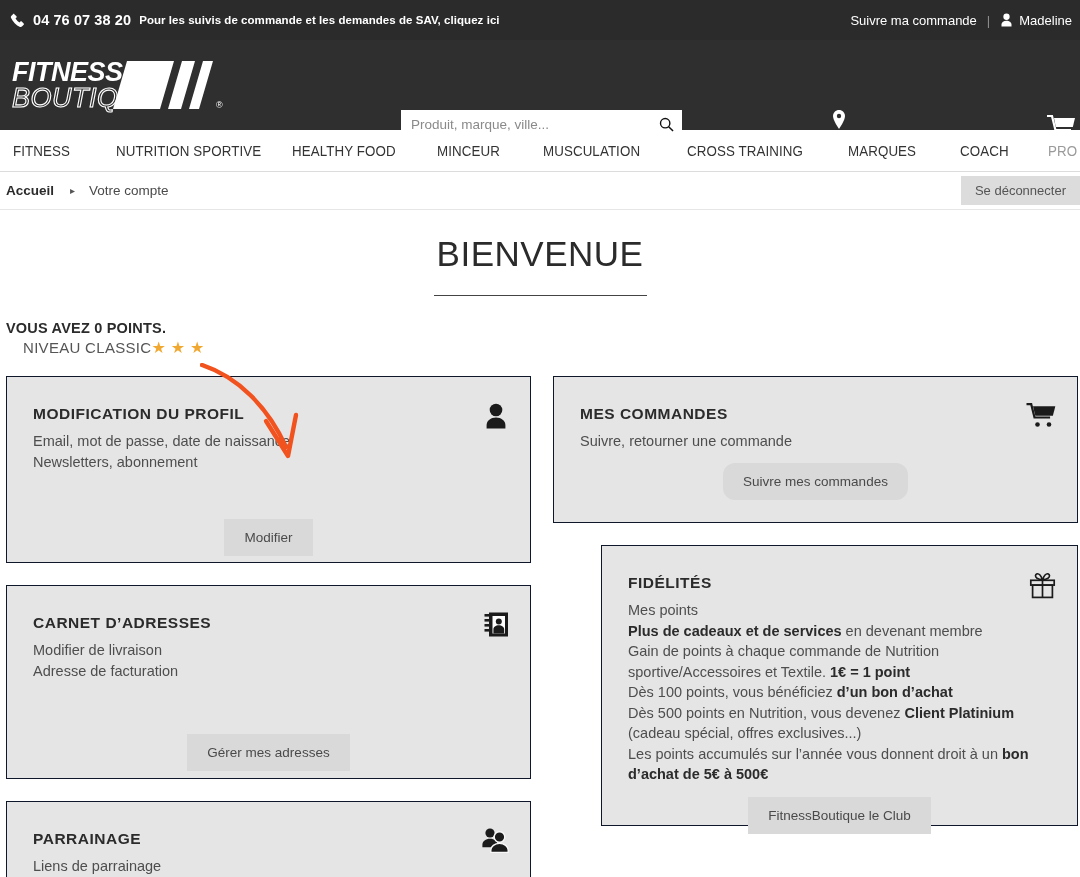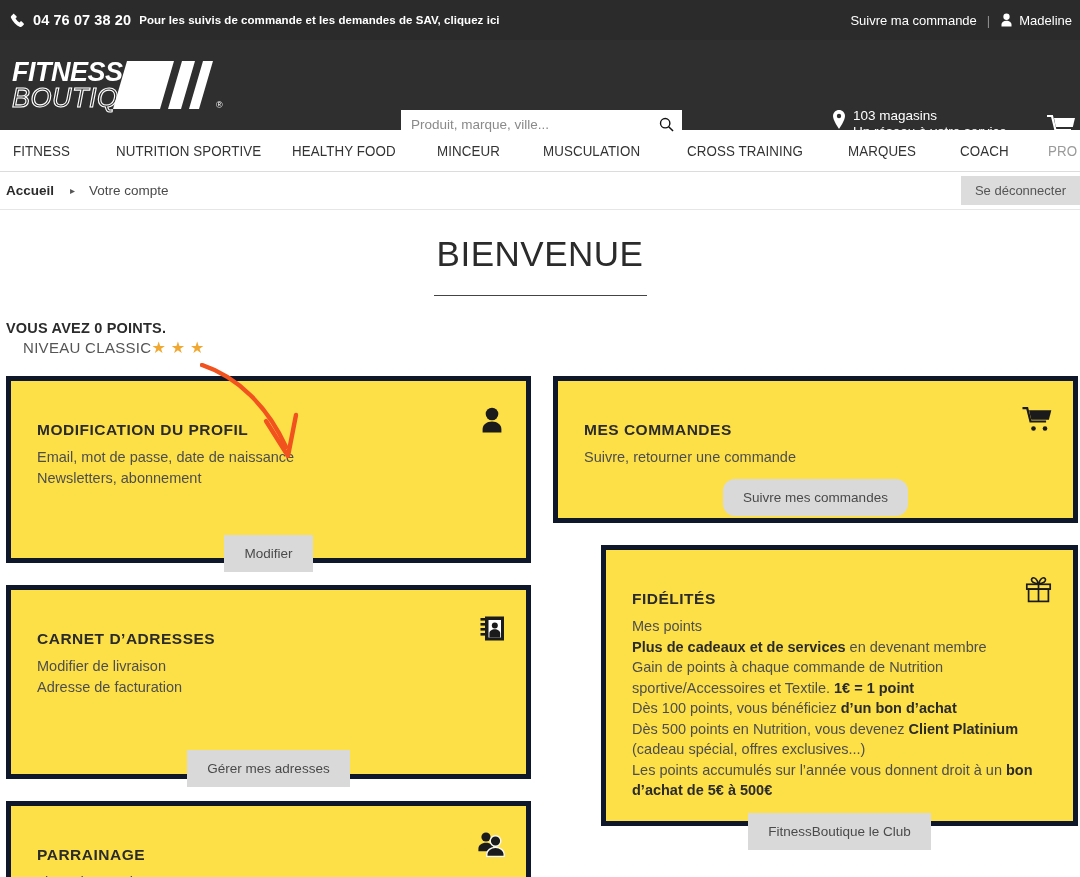--- a/index.html
+++ b/index.html
@@ -107,22 +107,22 @@
   .star { font-size: 16px; color: #f0a830; line-height: 1; }
 
   
   .grid {
     margin-top: 20px; display: flex; gap: 22px;
     padding: 0 1px 0 6px; position: relative;
   }
   .col { width: 525px; display: flex; flex-direction: column; gap: 22px; }
 
   .card {
-    background: #fde047; border: 5px solid #0f172a;
-    position: relative; padding: 40px 26px 22px 26px;
+    background: #e5e5e5; border: 1px solid #0f172a;
+    position: relative; padding: 28px 26px 22px 26px;
   }
   .card-title {
     font-size: 15.5px; font-weight: bold; color: #2b2b2b;
     letter-spacing: .5px; margin-bottom: 8px;
   }
   .card-line { font-size: 14.5px; color: #4e4e4e; line-height: 21px; }
   .card-line b { color: #2b2b2b; font-weight: bold; }
   .card-icon { position: absolute; right: 21px; top: 25px; }
   .card-btn-wrap { display: flex; justify-content: center; }
   .card-btn {
@@ -186,24 +186,20 @@
       <circle cx="6.6" cy="6.6" r="5" fill="none" stroke="#111" stroke-width="1.5"></circle>
       <line x1="10.3" y1="10.3" x2="15" y2="15" stroke="#111" stroke-width="1.6"></line>
     </svg>
   </div>
 
   <div class="stores">
     <svg class="pin-icon" viewBox="0 0 14 19">
       <path fill="#fff" d="M7 0C3.7 0 1 2.7 1 6c0 4.4 6 13 6 13s6-8.6 6-13c0-3.3-2.7-6-6-6z"></path>
       <circle cx="7" cy="6" r="2.2" fill="#2f2f2f"></circle>
     </svg>
-    <div>
-      <div class="stores-l1">103 magasins</div>
-      <div class="stores-l2">Un réseau à votre service</div>
-    </div>
   </div>
 
   <div class="cart-hdr">
     <svg viewBox="0 0 28 26">
       <path d="M0 2h5l3.4 14h15.6" fill="none" stroke="#fff" stroke-width="2.2"></path>
       <path d="M7 4h21l-2.2 9H8.8z" fill="#fff"></path>
       <circle cx="11" cy="22" r="2.2" fill="#fff"></circle>
       <circle cx="22" cy="22" r="2.2" fill="#fff"></circle>
     </svg>
   </div>

